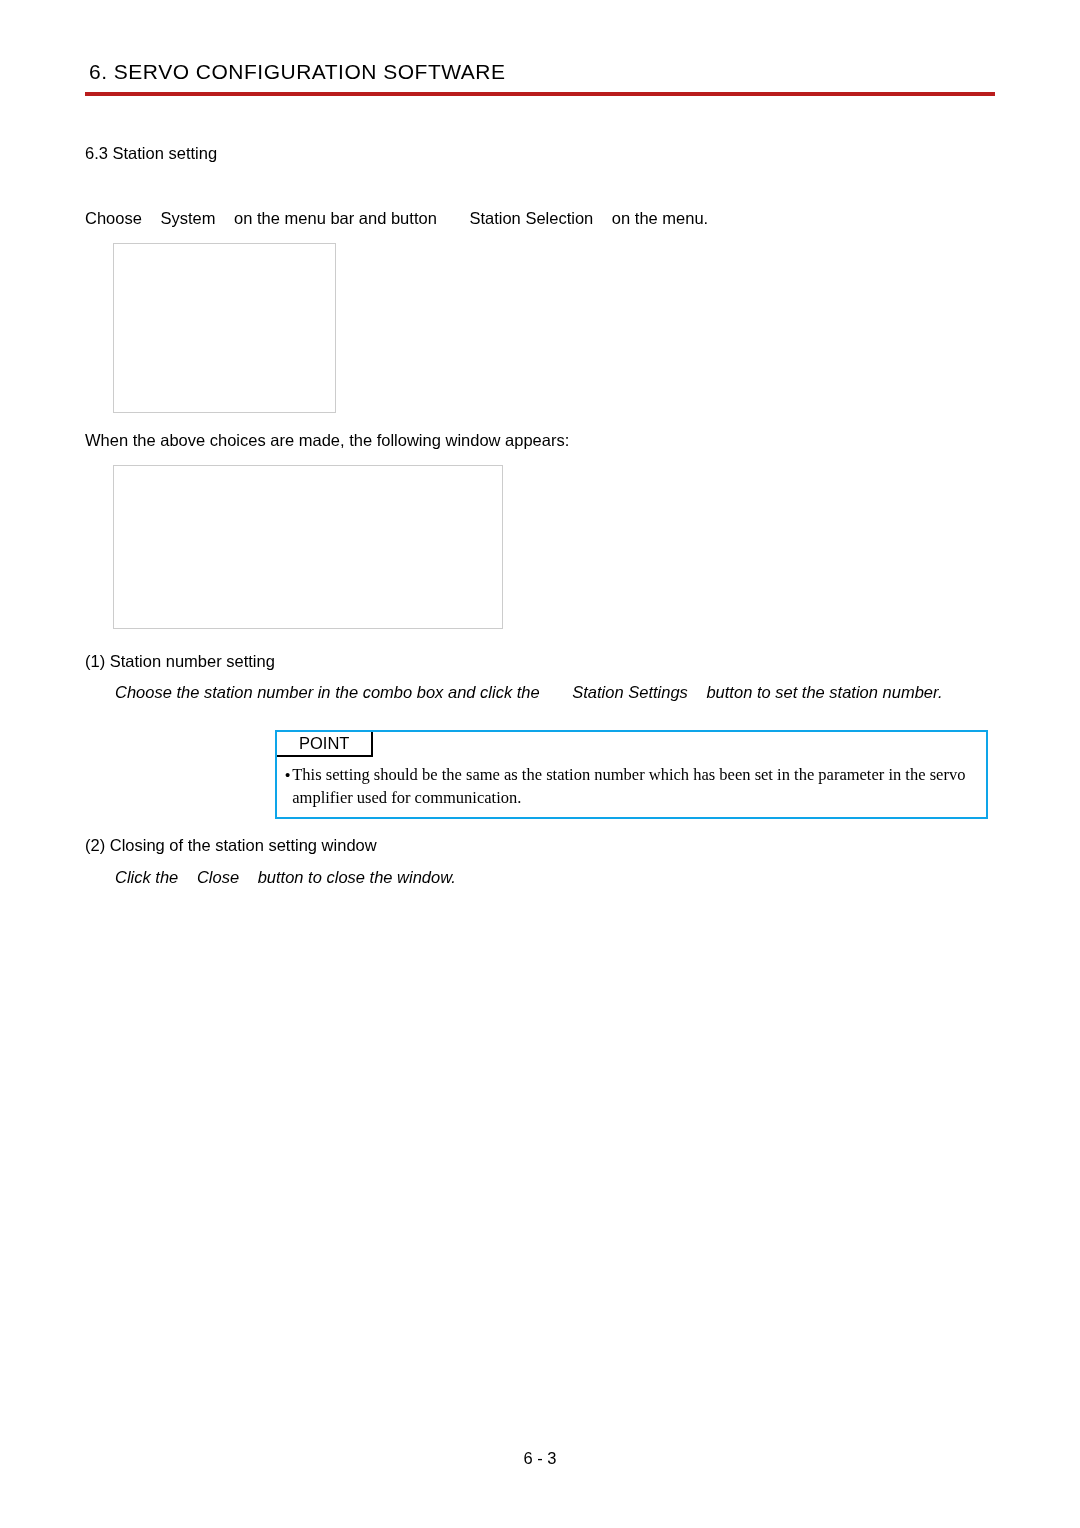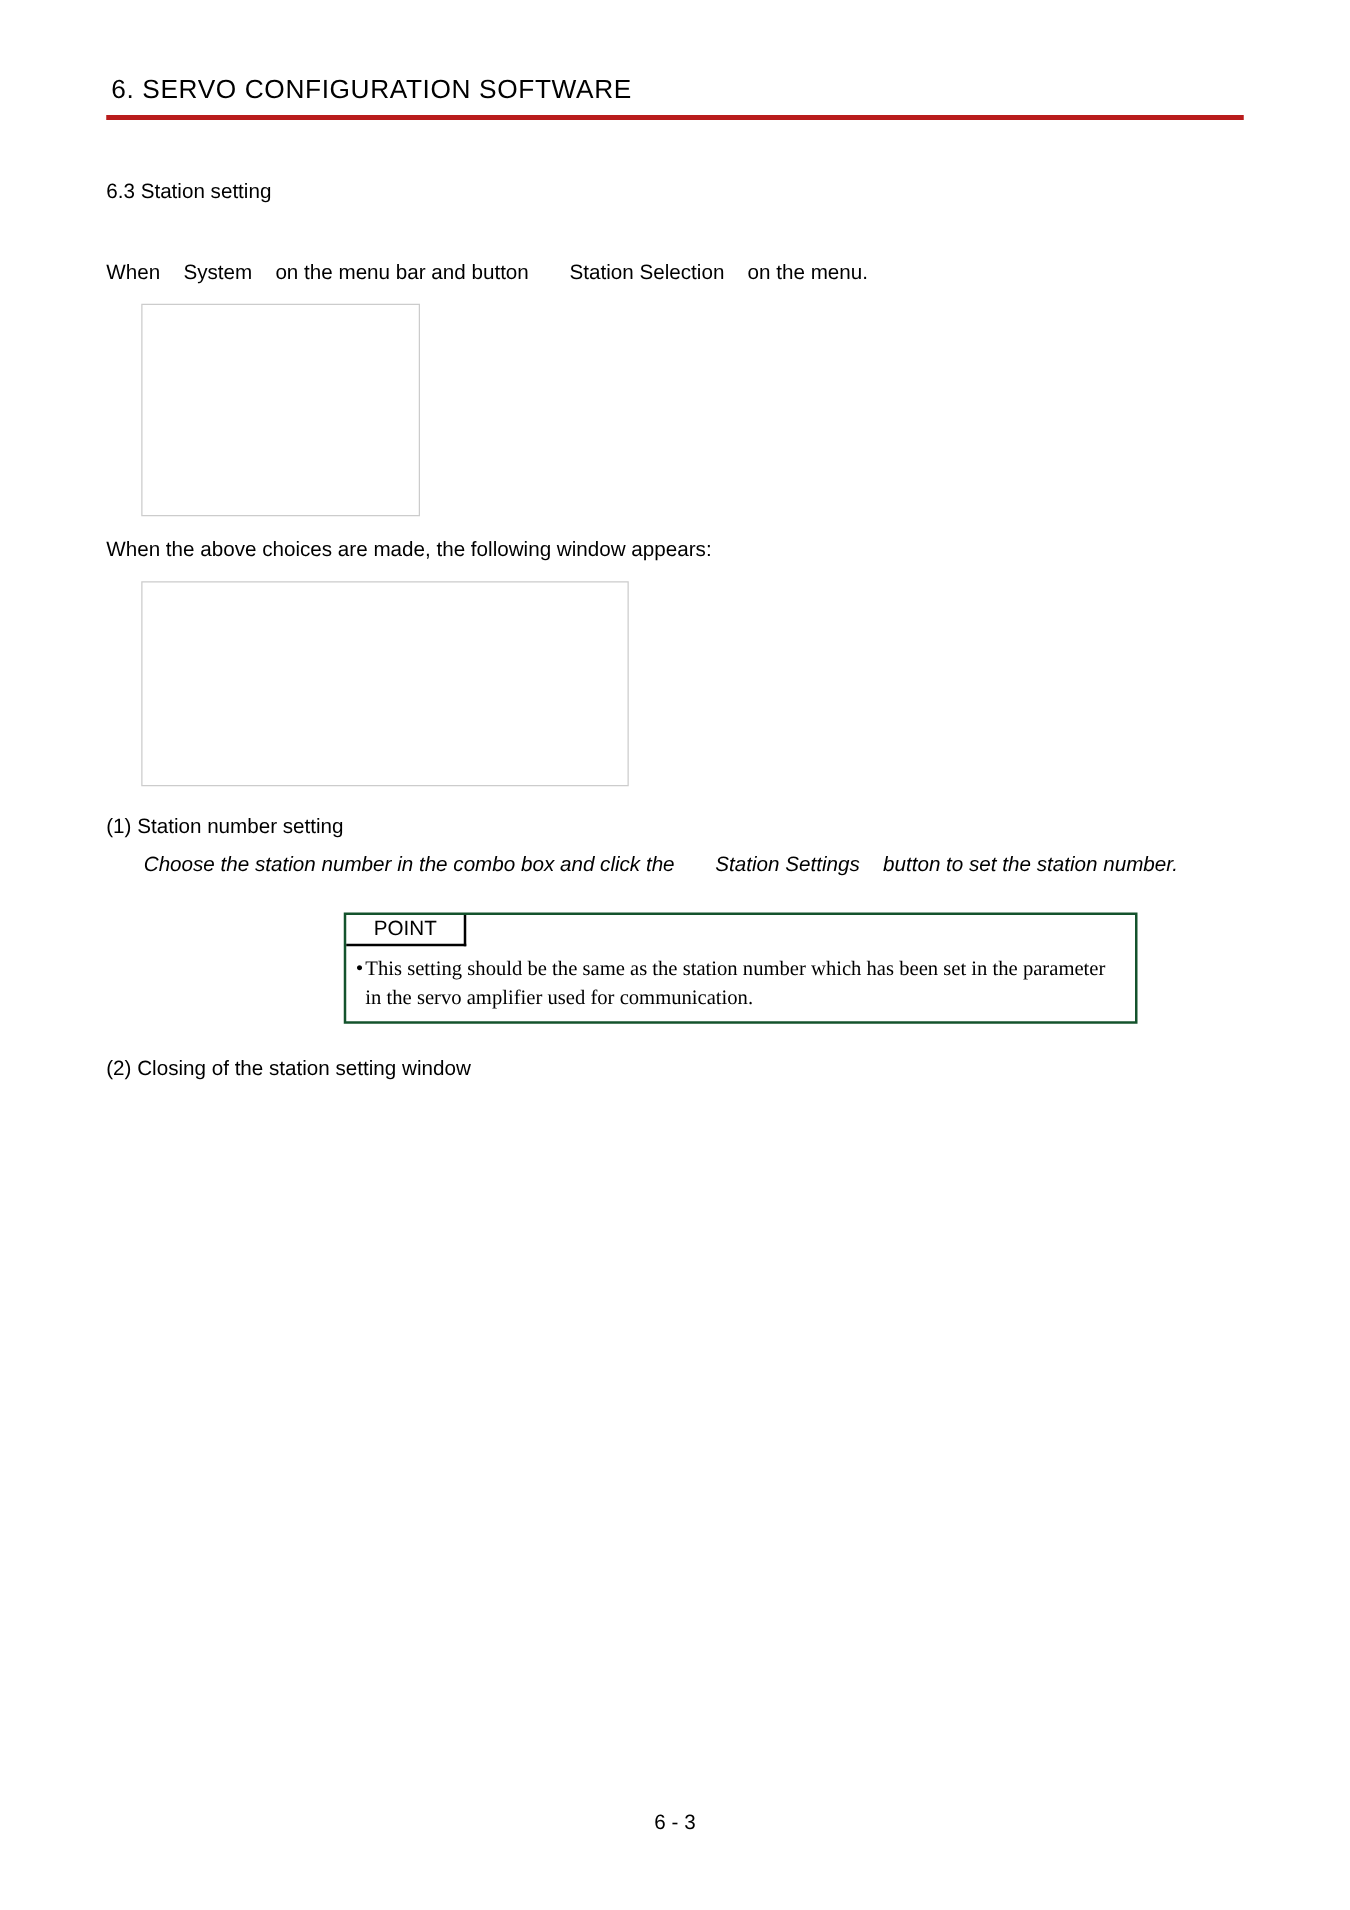--- a/index.html
+++ b/index.html
@@ -67,24 +67,24 @@
       margin-left: 30px;
       text-align: justify;
       margin-bottom: 24px;
       font-style: italic;
     }
     .indented-body .gap {
       display: inline-block;
       width: 14px;
     }
     .point-box {
-      width: 635px;
+      width: 713px;
       margin-left: 190px;
-      border: 2px solid #14532d;
-      margin-bottom: 24px;
+      border: 2px solid #0ea5e9;
+      margin-bottom: 14px;
     }
     .point-tab-row {
       display: flex;
     }
     .point-tab {
       border-right: 2px solid #000000;
       border-bottom: 2px solid #000000;
       padding: 2px 22px 2px 22px;
       font-size: 16.5px;
     }
@@ -117,21 +117,21 @@
 </head>
 <body>
 
 <div class="page">
 
   <div class="chapter-header">6. SERVO CONFIGURATION SOFTWARE</div>
 
   <div class="section-heading">6.3 Station setting</div>
 
   <div class="body-text">
-    <span>When</span><span class="gap"></span>
+    <span>Choose</span><span class="gap"></span>
     <span>System</span><span class="gap"></span>
     <span>on the menu bar and button</span><span class="gap"></span><span class="gap"></span>
     <span>Station Selection</span><span class="gap"></span>
     <span>on the menu.</span>
   </div>
 
   <div class="image-placeholder-1"></div>
 
   <div class="body-text">When the above choices are made, the following window appears:</div>
 
@@ -150,16 +150,21 @@
       <div class="point-tab">POINT</div>
     </div>
     <div class="point-body">
       <div class="bullet">•</div>
       <div class="bullet-text">This setting should be the same as the station number which has been set in the parameter in the servo amplifier used for communication.</div>
     </div>
   </div>
 
   <div class="numbered-item">(2) Closing of the station setting window</div>
 
+  <div class="indented-body">
+    <span>Click the</span><span class="gap"></span>
+    <span>Close</span><span class="gap"></span>
+    <span>button to close the window.</span>
+  </div>
 
 </div>
 
 <div class="page-number">6 -  3</div>
 
 </body></html>

